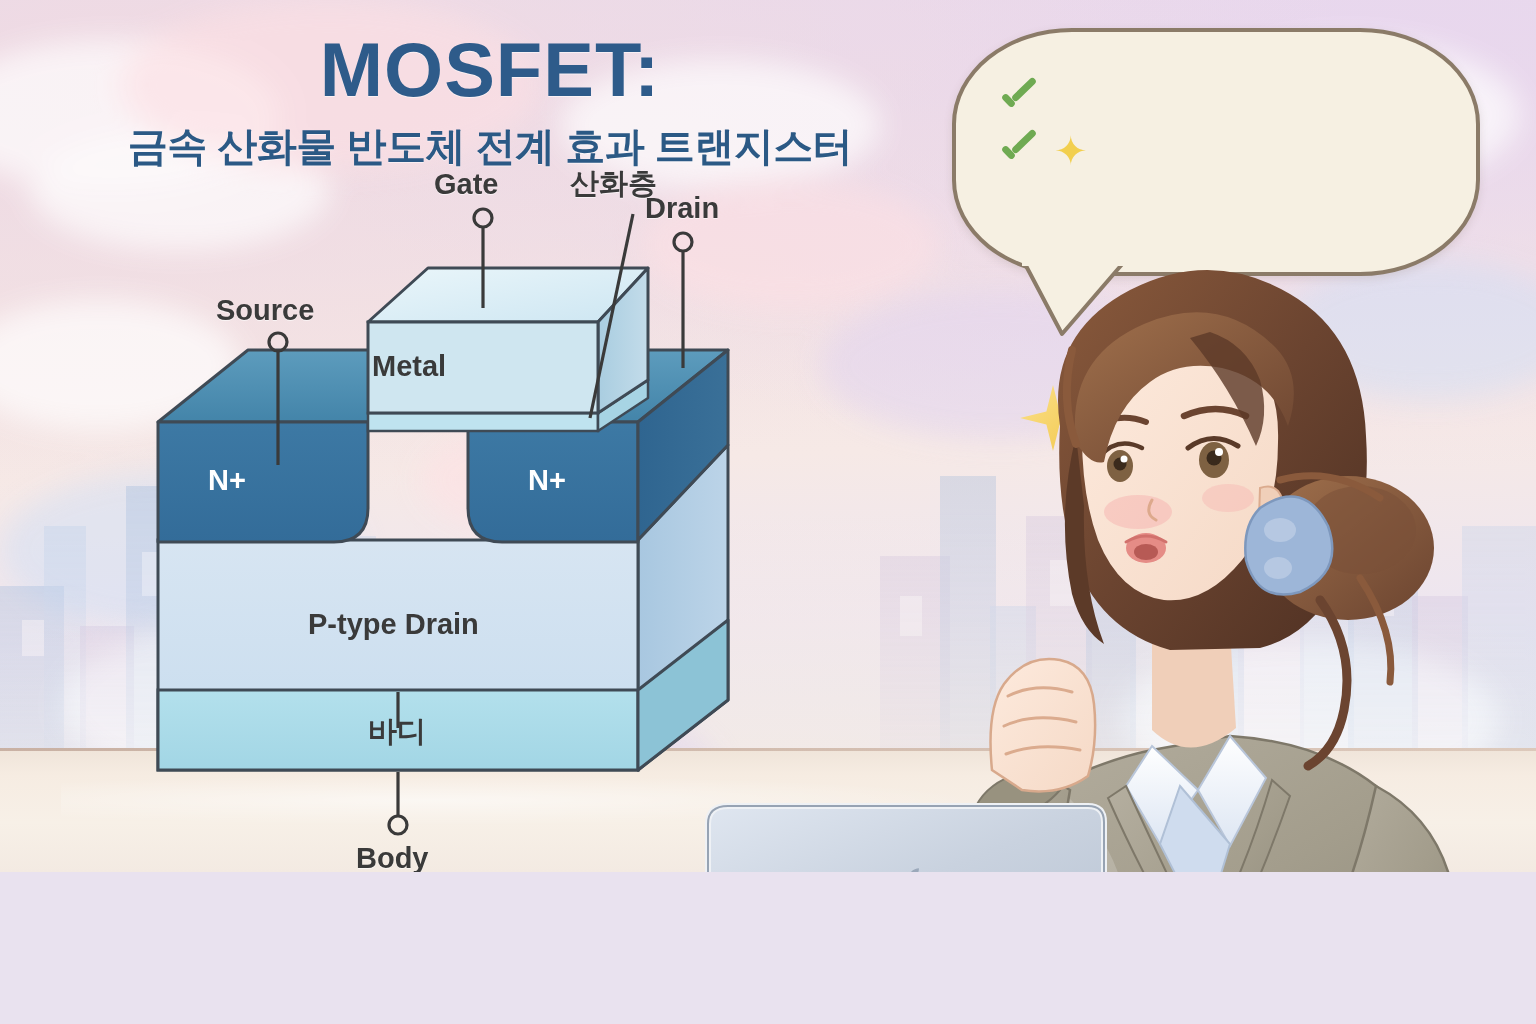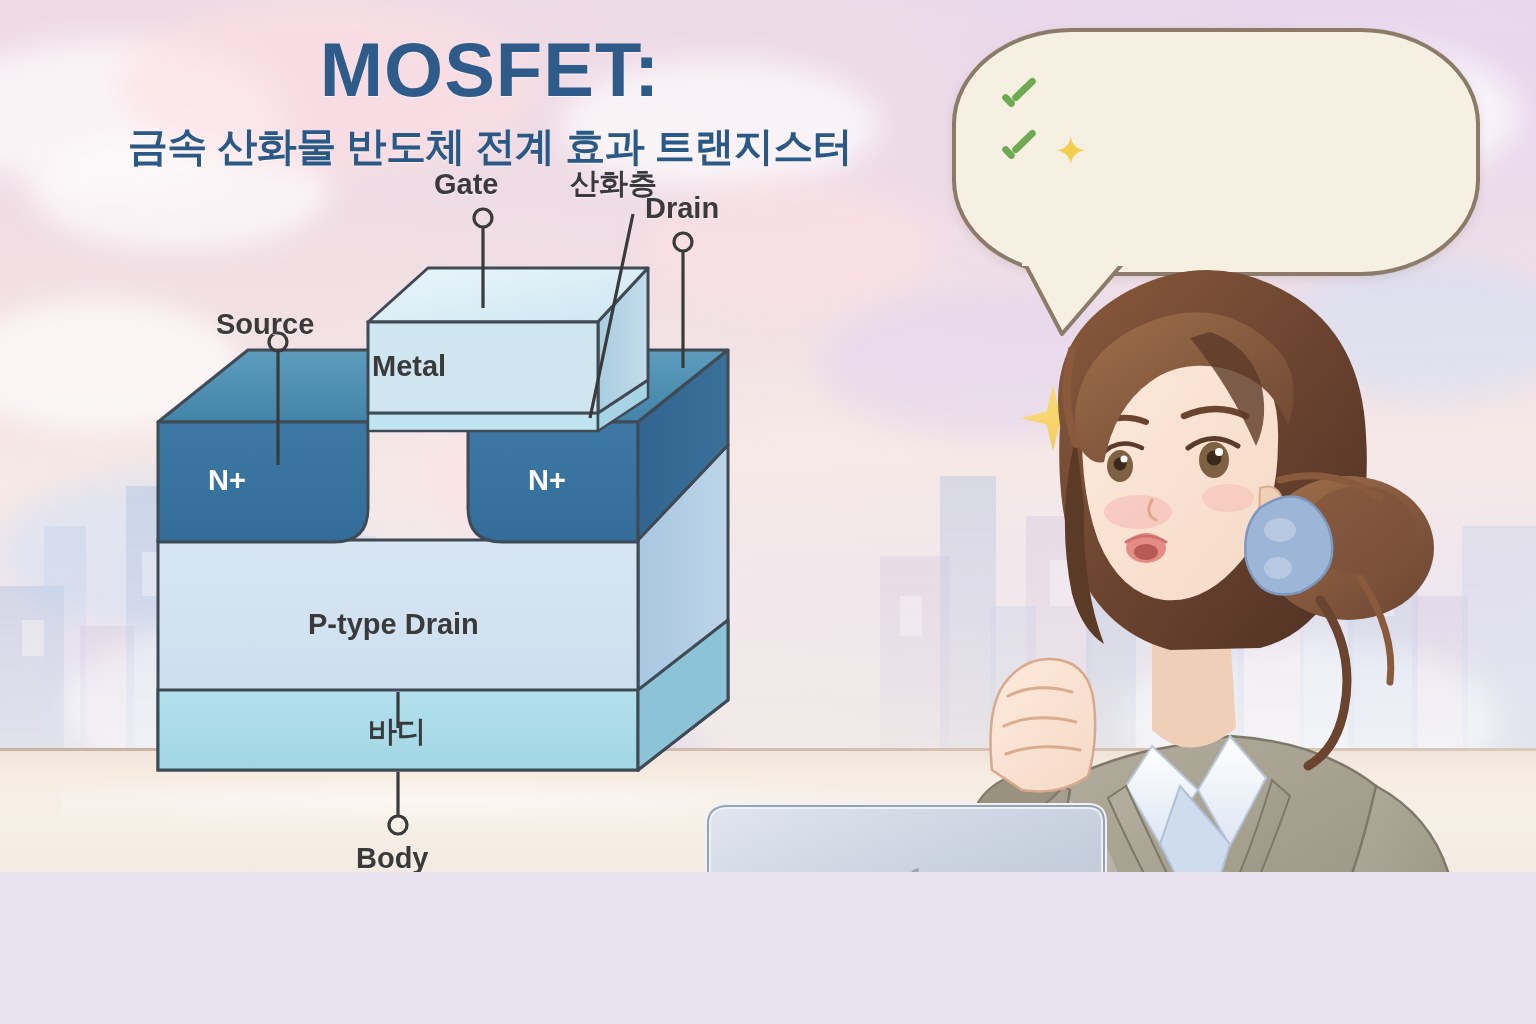--- a/index.html
+++ b/index.html
@@ -272,21 +272,21 @@
       <line x1="270" y1="522" x2="270" y2="566" stroke="#3a3a3a" stroke-width="3.2"></line>
       <circle cx="270" cy="575" r="9" fill="none" stroke="#3a3a3a" stroke-width="3.2"></circle>
     </svg>
 
     <div class="blocktext" style="left:244px;top:100px;color:#3a3a3a;">Metal</div>
     <div class="blocktext" style="left:80px;top:214px;color:#ffffff;">N+</div>
     <div class="blocktext" style="left:400px;top:214px;color:#ffffff;">N+</div>
     <div class="blocktext" style="left:180px;top:358px;color:#3a3a3a;">P-type Drain</div>
     <div class="blocktext" style="left:240px;top:462px;color:#3a3a3a;">바디</div>
 
-    <div class="dlabel" style="left:88px;top:58px;">Source</div>
+    <div class="dlabel" style="left:88px;top:44px;">Source</div>
     <div class="dlabel" style="left:294px;top:-82px;margin-left:12px;">Gate</div>
     <div class="dlabel" style="left:442px;top:-86px;">산화층</div>
     <div class="dlabel" style="left:517px;top:-58px;">Drain</div>
     <div class="dlabel" style="left:228px;top:592px;">Body</div>
   </div>
 
   <div class="person">
     <svg width="776" height="794" viewBox="0 0 776 794">
       <defs>
         <linearGradient id="gSkin" x1="0" y1="0" x2="1" y2="1">

